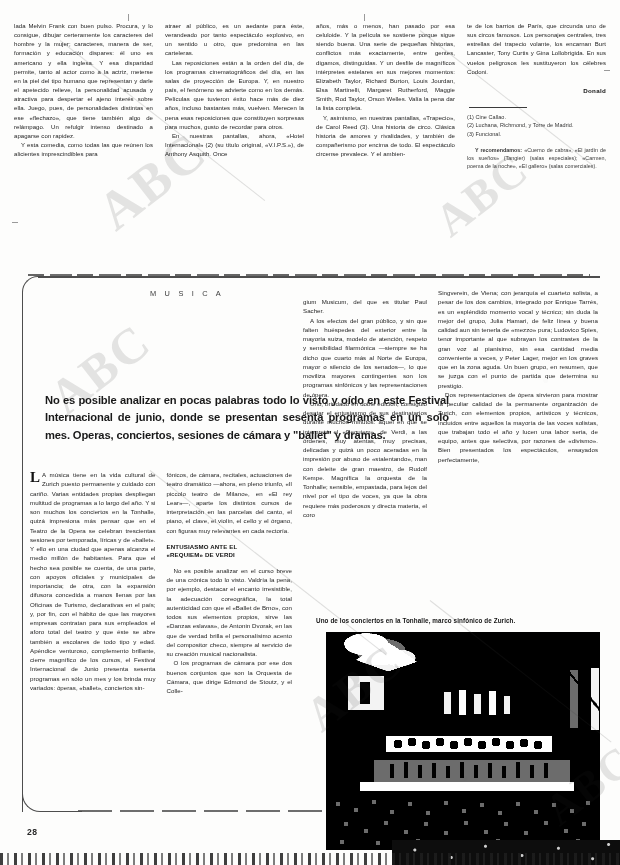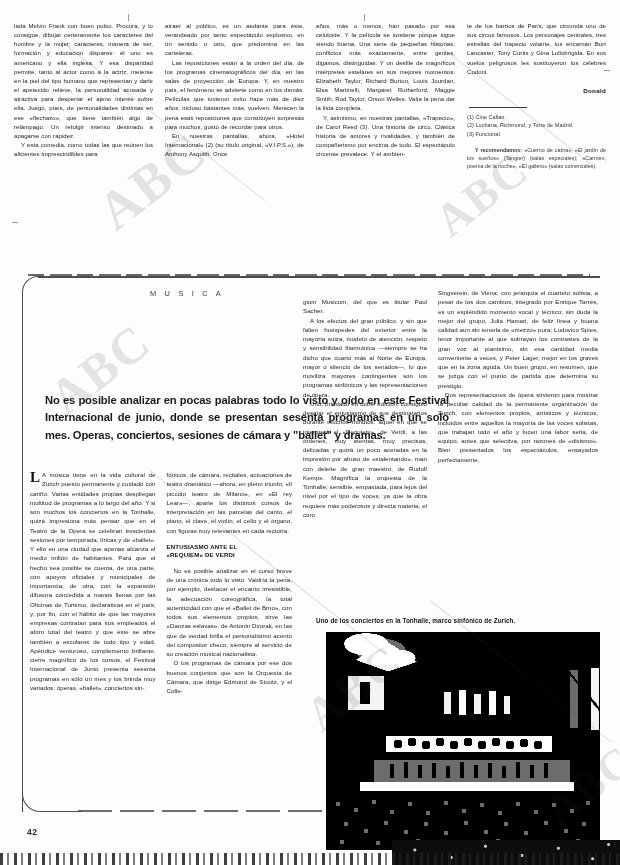--- a/index.html
+++ b/index.html
@@ -580,21 +580,21 @@
             <circle cx="172" cy="209" r="3"></circle>
             <circle cx="212" cy="212" r="3"></circle>
           <circle cx="252" cy="209" r="3"></circle>
         </g>
 
         <path d="M210 0 L274 78" stroke="#777" stroke-width="2" opacity=".45" fill="none"></path>
       </g>
     </svg>
   </div>
 
-  <div id="page-number">42</div>
+  <div id="page-number">28</div>
 
   <div id="bottom-band-dark"></div>
   <div id="bottom-band"></div>
 
   <div class="wm" style="left:92px; top:150px; font-size:54px; transform:rotate(-38deg);">ABC</div>
   <div class="wm" style="left:430px; top:168px; font-size:46px; transform:rotate(-38deg);">ABC</div>
   <div class="wm" style="left:44px; top:340px; font-size:50px; transform:rotate(-38deg);">ABC</div>
   <div class="wm" style="left:300px; top:660px; font-size:48px; transform:rotate(-38deg);">ABC</div>
   <div class="wm" style="left:540px; top:760px; font-size:44px; transform:rotate(-38deg);">ABC</div>
 

